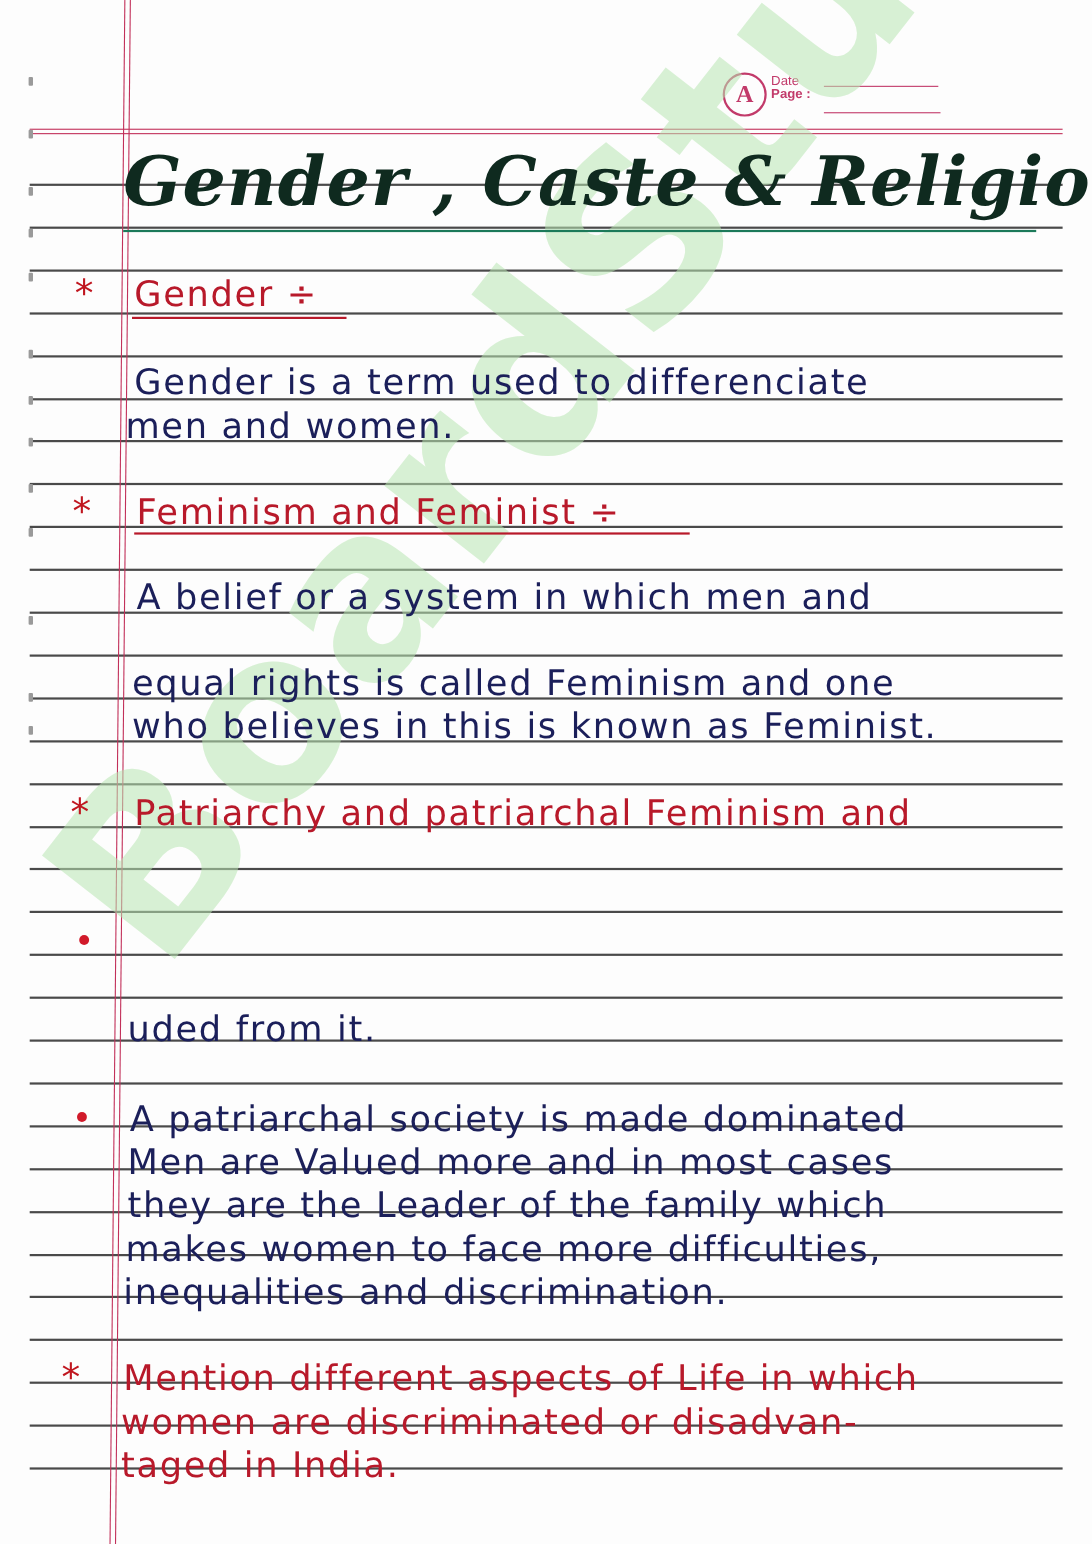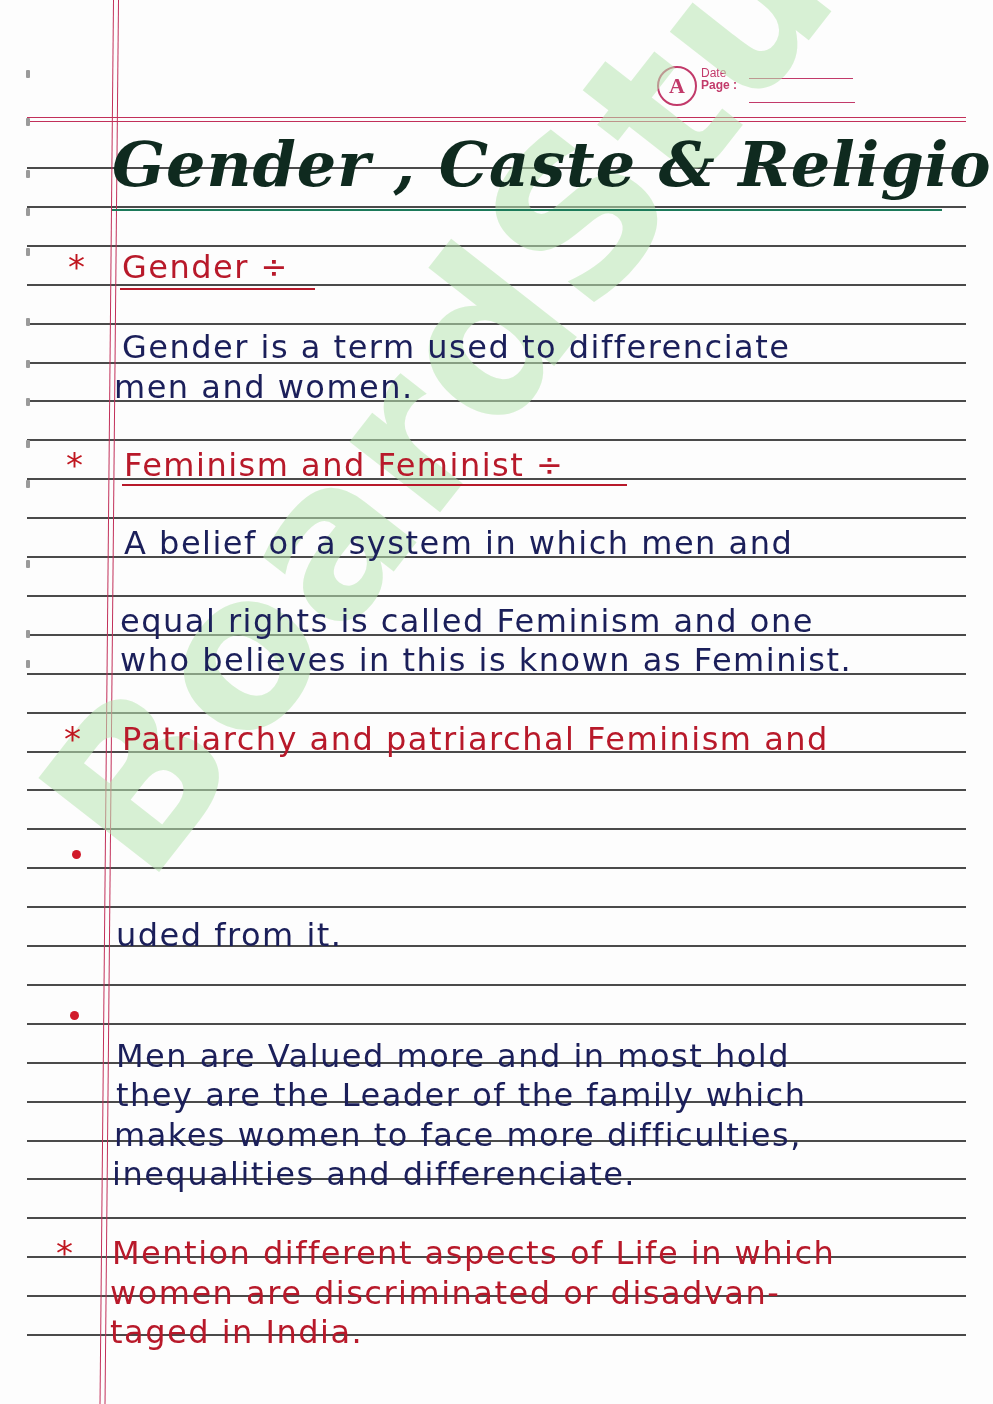--- a/index.html
+++ b/index.html
@@ -155,23 +155,24 @@
   <div class="line-text blue" style="left:120px; top:602px;text-align:center;">equal rights is called Feminism and one</div>
   <div class="line-text blue" style="left:120px; top:641px;">who believes in this is known as Feminist.</div>
 
   <span class="star" style="left:64px; top:722px;">*</span>
   <div class="line-text red" style="left:122px; top:720px;">Patriarchy and patriarchal Feminism and</div>
 
   <div class="dot" style="left:72px; top:850px;"></div>
   <div class="line-text blue" style="left:116px; top:916px;">uded from it.</div>
 
   <div class="dot" style="left:70px; top:1011px;"></div>
-  <div class="line-text blue" style="left:116px; top:1037px;">Men are Valued more and in most hold</div>
+  <div class="line-text blue" style="left:118px; top:998px;">A patriarchal society is made dominated</div>
+  <div class="line-text blue" style="left:116px; top:1037px;">Men are Valued more and in most cases</div>
   <div class="line-text blue" style="left:116px; top:1076px;">they are the Leader of the family which</div>
   <div class="line-text blue" style="left:114px; top:1116px;text-align:right;">makes women to face more difficulties,</div>
-  <div class="line-text blue" style="left:112px; top:1155px;">inequalities and differenciate.</div>
+  <div class="line-text blue" style="left:112px; top:1155px;">inequalities and discrimination.</div>
 
   <span class="star" style="left:56px; top:1236px;">*</span>
   <div class="line-text red" style="left:112px; top:1234px;">Mention different aspects of Life in which</div>
   <div class="line-text red" style="left:110px; top:1274px;">women are discriminated or disadvan-</div>
   <div class="line-text red" style="left:110px; top:1313px;">taged in India.</div>
 
 </div>
 
 </body></html>

